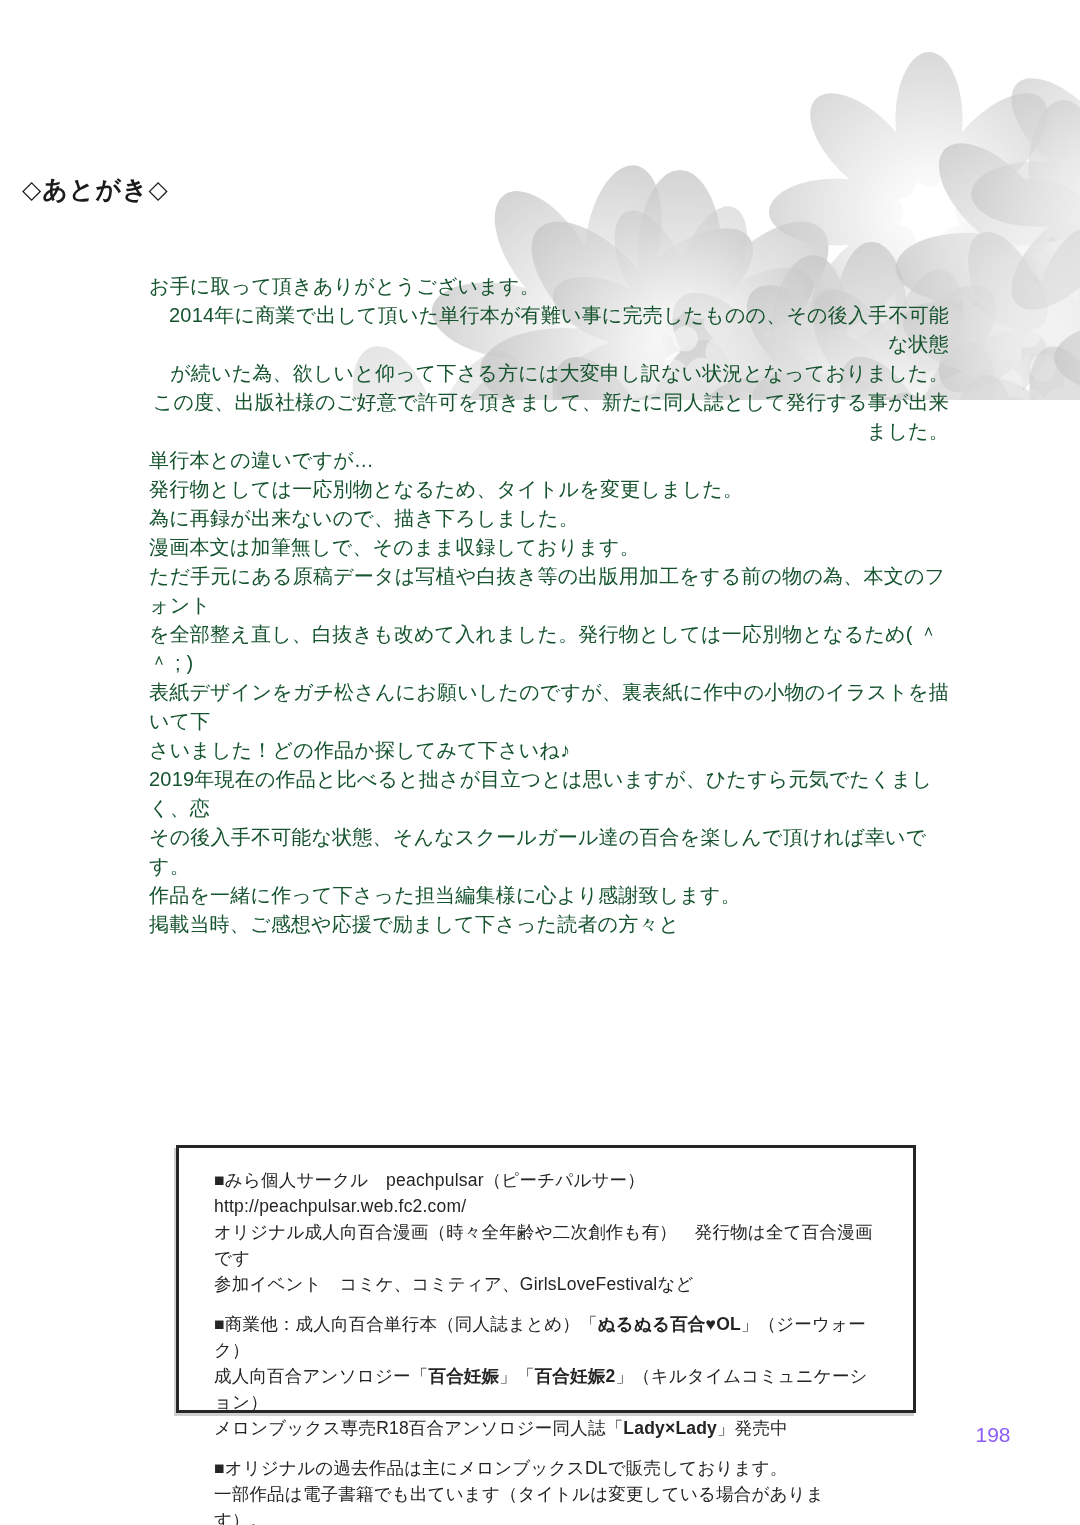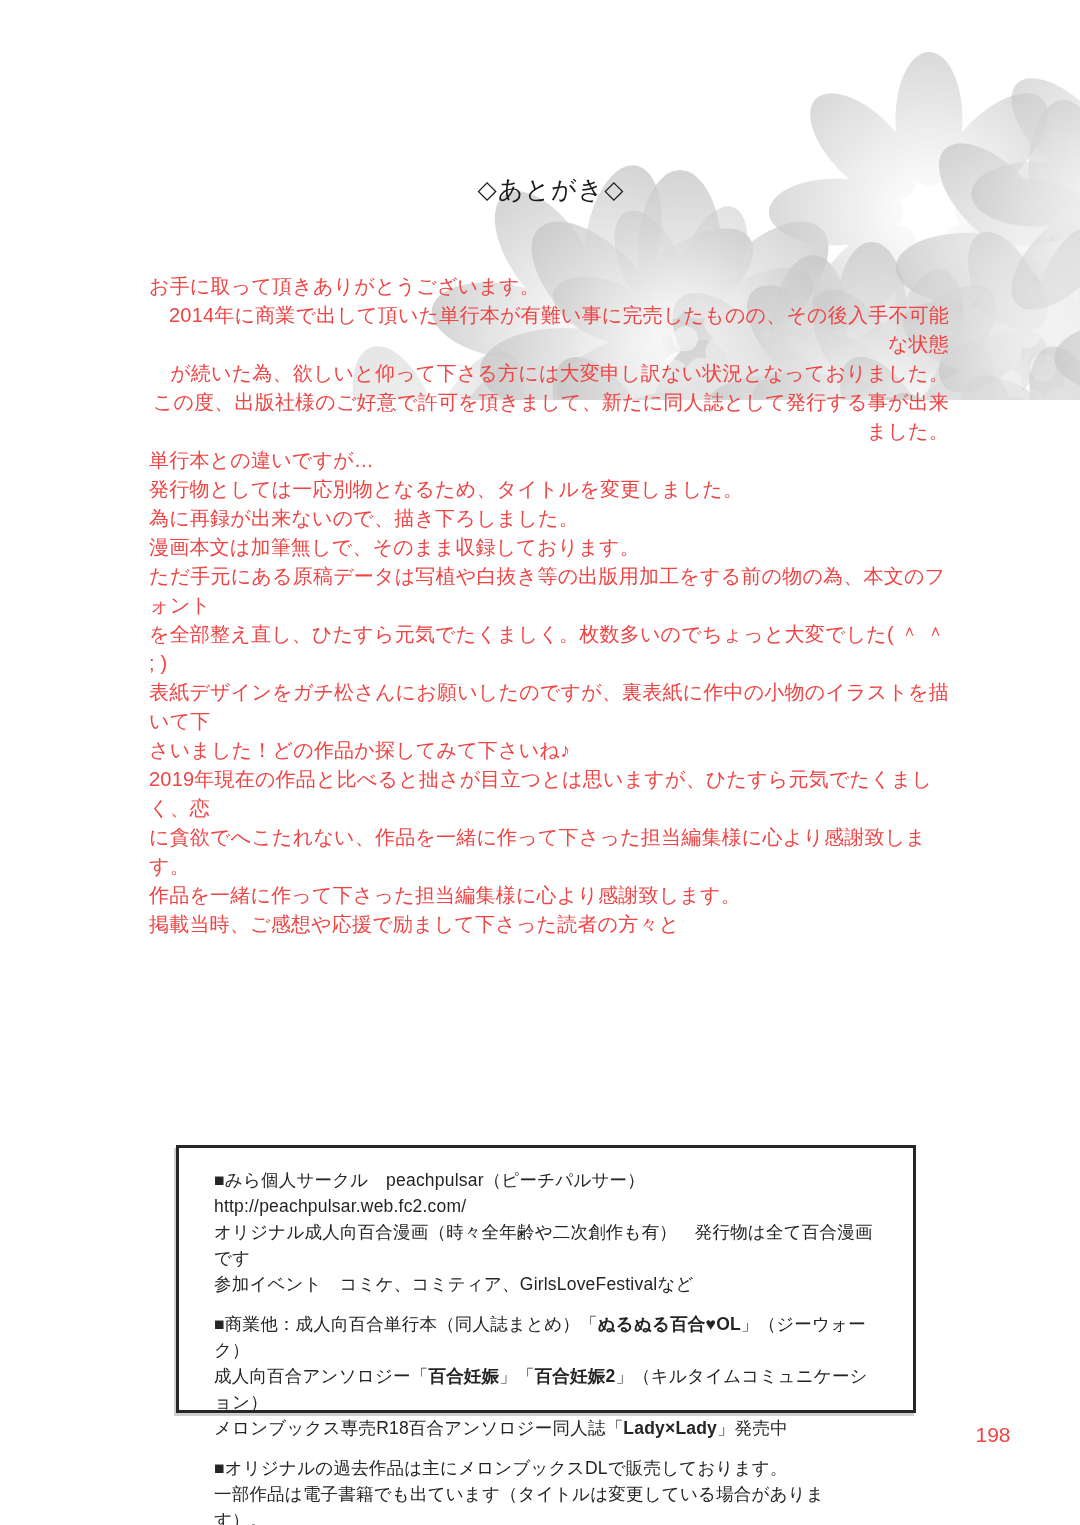--- a/index.html
+++ b/index.html
@@ -19,37 +19,36 @@
     pointer-events: none;
   }
   .title {
     position: absolute;
     top: 174px;
     left: 0;
     width: 1080px;
     padding-left: 22px;
     box-sizing: border-box;
     margin: 0;
-    text-align: center;
     font-size: 25px;
     line-height: 30px;
-    font-weight: normal;
+    font-weight: bold;
     letter-spacing: 1px;
     color: #1b1b1b;
     z-index: 2;
   }
   .body-text {
     position: absolute;
     left: 149px;
     top: 272px;
     width: 800px;
     font-size: 20px;
     line-height: 29px;
     letter-spacing: 0.2px;
-    color: #ef4444;
+    color: #14532d;
     z-index: 2;
   }
   .body-text p { margin: 0; }
   .tl { display: block; }
   .p1 { margin-bottom: 29px; }
   .p2 { margin-bottom: 28px; text-align: right; }
   .p3 { margin-bottom: 37px; }
   .p4 { margin-bottom: 28px; }
   .p5 { margin-bottom: 58px; }
   .p6 { margin-bottom: 59px; }
@@ -72,21 +71,21 @@
   }
   .info-box .group { margin: 0 8px 14px 0; }
   .b { font-weight: bold; }
   .page-number {
     position: absolute;
     left: 957px;
     top: 1423px;
     width: 72px;
     text-align: center;
     font-size: 21px;
-    color: #ef4444;
+    color: #8b5cf6;
     z-index: 2;
   }
 </style>
 </head>
 <body>
 
 <div class="page">
 
   <svg class="flowers" viewBox="0 0 1080 400" xmlns="http://www.w3.org/2000/svg">
     <defs>
@@ -149,29 +148,29 @@
       <span class="tl">2014年に商業で出して頂いた単行本が有難い事に完売したものの、その後入手不可能な状態</span>
       <span class="tl">が続いた為、欲しいと仰って下さる方には大変申し訳ない状況となっておりました。</span>
       <span class="tl">この度、出版社様のご好意で許可を頂きまして、新たに同人誌として発行する事が出来ました。</span>
     </p>
     <p class="p3">
       <span class="tl">単行本との違いですが…</span>
       <span class="tl">発行物としては一応別物となるため、タイトルを変更しました。</span>
       <span class="tl">為に再録が出来ないので、描き下ろしました。</span>
       <span class="tl">漫画本文は加筆無しで、そのまま収録しております。</span>
       <span class="tl">ただ手元にある原稿データは写植や白抜き等の出版用加工をする前の物の為、本文のフォント</span>
-      <span class="tl">を全部整え直し、ひたすら元気でたくましく。枚数多いのでちょっと大変でした( ＾ ＾ ; )</span>
+      <span class="tl">を全部整え直し、白抜きも改めて入れました。発行物としては一応別物となるため( ＾ ＾ ; )</span>
     </p>
     <p class="p4">
       <span class="tl">表紙デザインをガチ松さんにお願いしたのですが、裏表紙に作中の小物のイラストを描いて下</span>
       <span class="tl">さいました！どの作品か探してみて下さいね♪</span>
     </p>
     <p class="p5">
       <span class="tl">2019年現在の作品と比べると拙さが目立つとは思いますが、ひたすら元気でたくましく、恋</span>
-      <span class="tl">に貪欲でへこたれない、作品を一緒に作って下さった担当編集様に心より感謝致します。</span>
+      <span class="tl">その後入手不可能な状態、そんなスクールガール達の百合を楽しんで頂ければ幸いです。</span>
     </p>
     <p class="p6">
       <span class="tl">作品を一緒に作って下さった担当編集様に心より感謝致します。</span>
       <span class="tl">掲載当時、ご感想や応援で励まして下さった読者の方々と</span>
     </p>
   </div>
 
   <div class="info-box">
     <div class="group">
       <span class="tl">■みら個人サークル　peachpulsar（ピーチパルサー）　http://peachpulsar.web.fc2.com/</span>

